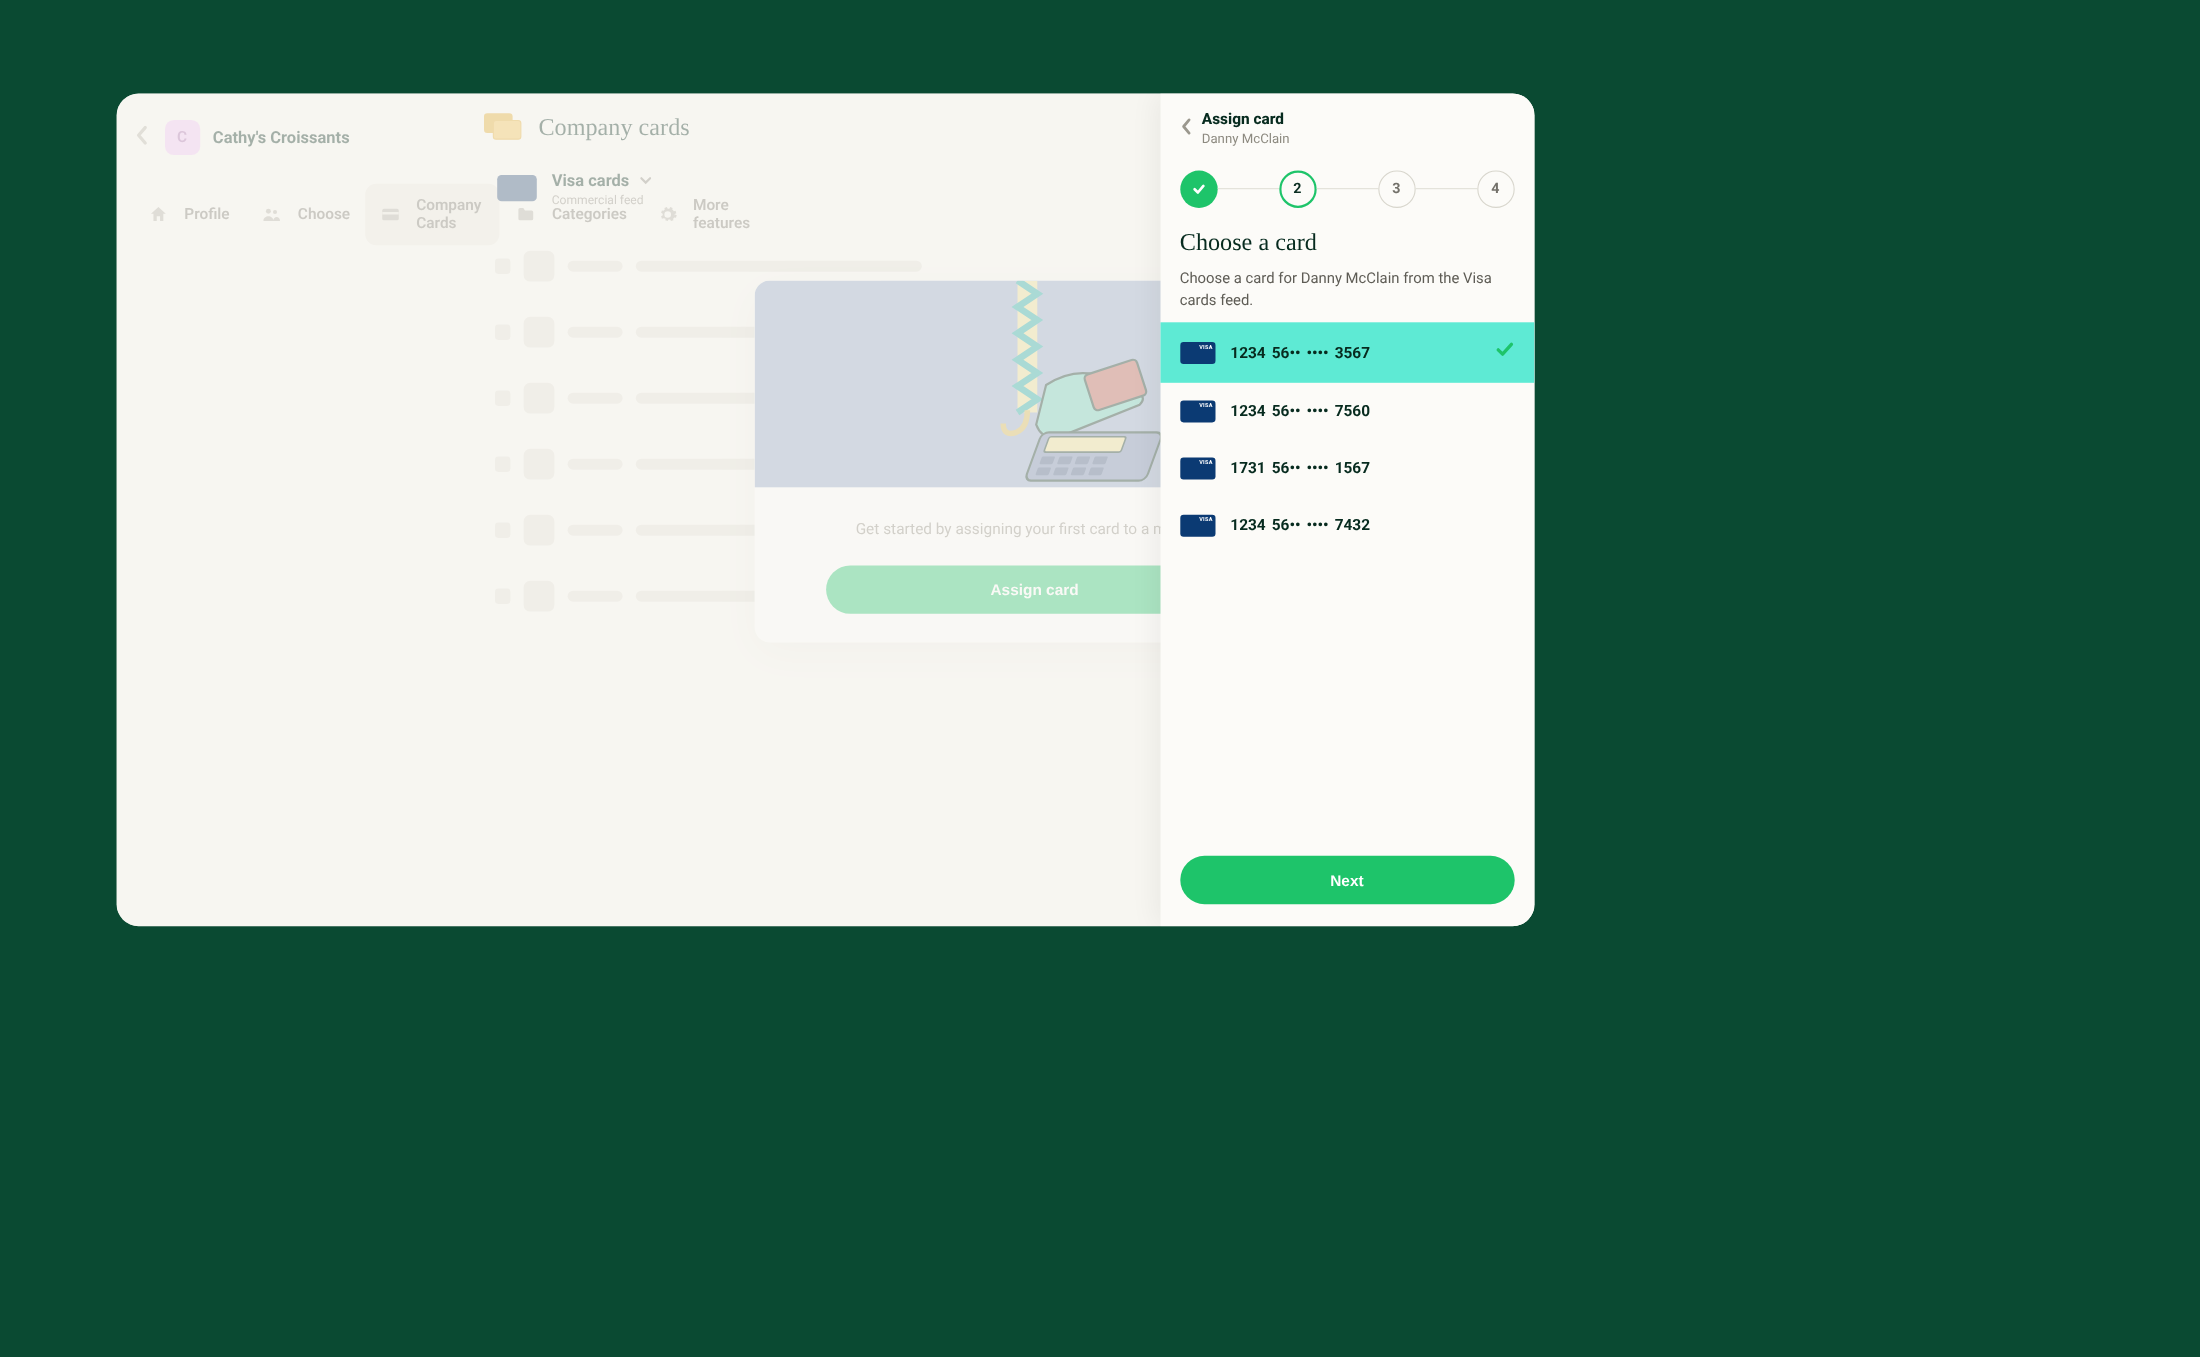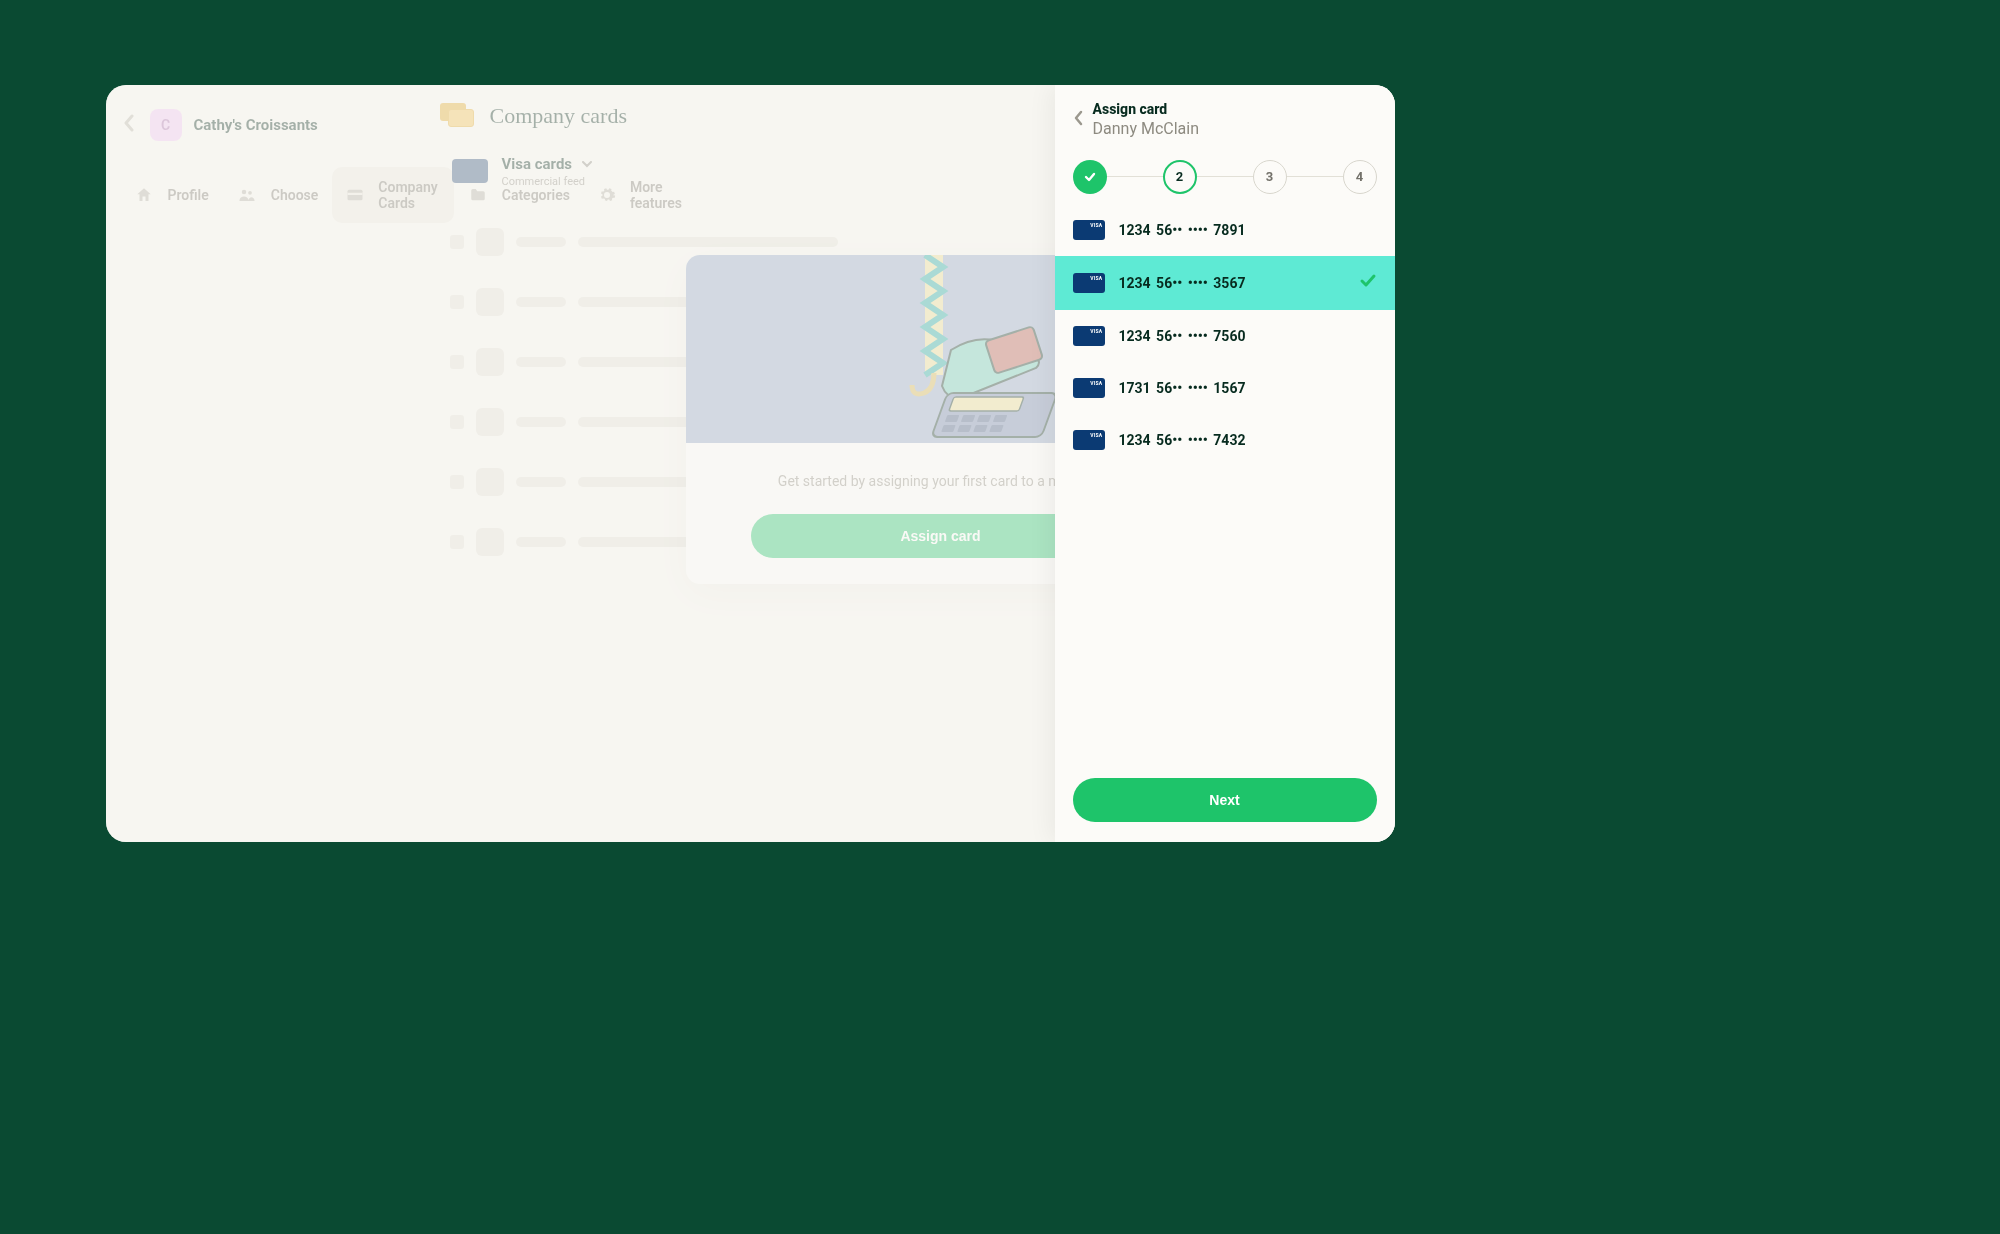--- a/index.html
+++ b/index.html
@@ -183,21 +183,21 @@
   .sp-header {
     display:flex; align-items:center; gap:10px;
     padding: 16px 18px 12px;
   }
   .sp-back {
     color:#9b988e;
     font-size:18px;
     line-height:1;
   }
   .sp-title { font-weight:800; color:#072b1f; font-size:14px; }
-  .sp-sub { color:#8d8a80; font-size:16px; margin-top:2px;text-align:right; }
+  .sp-sub { color:#8d8a80; font-size:12px; margin-top:2px;text-align:right; }
   .stepper {
     display:flex; align-items:center; gap:0;
     padding: 10px 18px 10px;
   }
   .step {
     width:34px; height:34px; border-radius:50%;
     display:flex; align-items:center; justify-content:center;
     font-weight:700; font-size:13px;
   }
   .step-done { background:#1ec46a; color:#fff; }
@@ -426,26 +426,26 @@
           </svg>
       </div>
       <div class="step-line"></div>
       <div class="step step-current">2</div>
       <div class="step-line"></div>
       <div class="step step-future">3</div>
       <div class="step-line"></div>
       <div class="step step-future">4</div>
     </div>
 
+    <div class="sp-section">
+      <div class="sp-heading">Choose a card</div>
+      <div class="sp-desc">Choose a card for Danny McClain from the Visa cards feed.</div>
+    </div>
 
     <div class="card-list">
-      <div class="card-row">
-        <div class="card-chip"></div>
-        <div class="card-num">1234 56•• •••• 7891</div>
-      </div>
       <div class="card-row selected">
         <div class="card-chip"></div>
         <div class="card-num">1234 56•• •••• 3567</div>
         <div class="card-check">
           <svg width="18" height="18" viewBox="0 0 18 18">
               <path d="M3 9l4 4 8-9" stroke="#1ec46a" stroke-width="3" fill="none" stroke-linecap="round" stroke-linejoin="round"></path>
             </svg>
         </div>
       </div>
       <div class="card-row">

